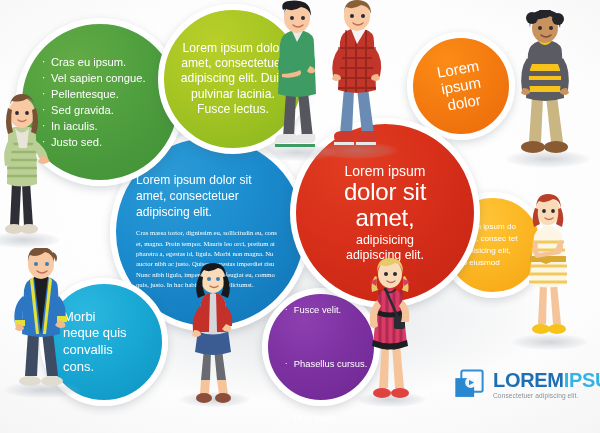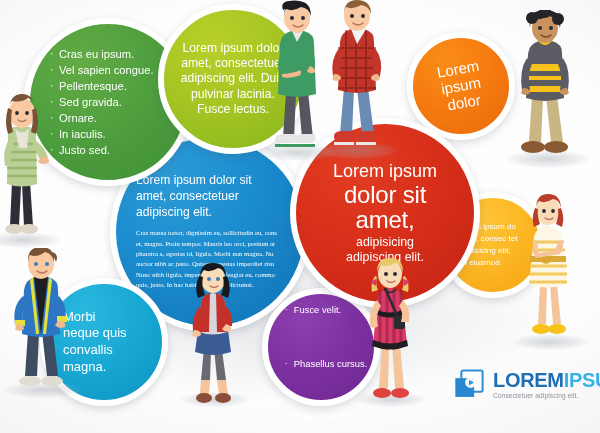--- a/index.html
+++ b/index.html
@@ -45,21 +45,21 @@
     display: flex;
     align-items: center;
     justify-content: center;
     text-align: center;
     line-height: 1.18;
   }
   .bubble .inner { padding: 4px 8px; width: 100%; }
 
   
   #b-green {
-    left: 24px; top: 18px; width: 168px; height: 168px;
+    left: 16px; top: 18px; width: 168px; height: 168px;
     background: radial-gradient(circle at 34% 26%, #63ab45 0%, #4f9f3f 45%, #3f8f36 100%);
     z-index: 6;
     align-items: center;
   }
   #b-green .inner { text-align: left; padding-left: 20px; }
   .li {
     font-size: 11.2px;
     line-height: 1.44;
     white-space: nowrap;
   }
@@ -99,21 +99,21 @@
     font-family: "Liberation Serif", serif;
   }
 
   
   #b-red {
     left: 290px; top: 118px; width: 190px; height: 190px;
     background: radial-gradient(circle at 32% 22%, #e23d22 0%, #d8301a 42%, #c42314 100%);
     z-index: 8;
   }
   #b-red .inner { padding: 0 14px; }
-  .red-l1 { font-size: 18px; line-height: 1.15; }
+  .red-l1 { font-size: 14px; line-height: 1.15; }
   .red-l2 { font-size: 24px; line-height: 1.06; letter-spacing: -0.2px; }
   .red-l3 { font-size: 24px; line-height: 1.06; letter-spacing: -0.2px; }
   .red-l4 { font-size: 12.4px; line-height: 1.2; margin-top: 3px; }
   .red-l5 { font-size: 12.4px; line-height: 1.2; }
 
   
   #b-orange {
     left: 407px; top: 32px; width: 108px; height: 108px;
     background: radial-gradient(circle at 34% 24%, #fb8c16 0%, #f57c10 45%, #ea6a0b 100%);
     z-index: 6;
@@ -194,21 +194,20 @@
 <div id="stage">
 
   <div class="ground"></div>
 
   <div class="bubble" id="b-green">
     <div class="inner">
       <div class="li"><span class="dot">·</span><span>Cras eu ipsum.</span></div>
       <div class="li"><span class="dot">·</span><span>Vel sapien congue.</span></div>
       <div class="li"><span class="dot">·</span><span>Pellentesque.</span></div>
       <div class="li"><span class="dot">·</span><span>Sed gravida.</span></div>
-      <div class="li"><span class="dot">·</span><span>Ornare.</span></div>
       <div class="li"><span class="dot">·</span><span>In iaculis.</span></div>
       <div class="li"><span class="dot">·</span><span>Justo sed.</span></div>
     </div>
   </div>
 
   <div class="bubble" id="b-lime">
     <div class="inner">Lorem ipsum dolor amet, consectetuer adipiscing elit. Duis pulvinar lacinia. Fusce lectus.</div>
   </div>
 
   <div class="bubble" id="b-blue">
@@ -251,21 +250,21 @@
       <div class="li-p"><span class="dot">·</span><span>Phasellus cursus.</span></div>
       <div class="li-p"><span class="dot">·</span><span>Duis pede.</span></div>
     </div>
   </div>
 
   <div class="bubble" id="b-cyan">
     <div class="inner">
       <div>Morbi</div>
       <div>neque quis</div>
       <div>convallis</div>
-      <div>magna.</div>
+      <div>cons.</div>
     </div>
   </div>
 
   <div class="shadow-el" style="left:-12px; top:232px; width:72px; height:16px;"></div>
   <div class="person" style="left:-6px; top:86px;">
     <svg width="56" height="152" viewBox="0 0 56 152">
 
       <path d="M18 96 L16 140 L25 140 L27 100 Z" fill="#2e2f36"></path>
       <path d="M28 98 L30 140 L39 140 L36 96 Z" fill="#2e2f36"></path>
       <ellipse cx="20" cy="143" rx="9" ry="5" fill="#ded6c6"></ellipse>

